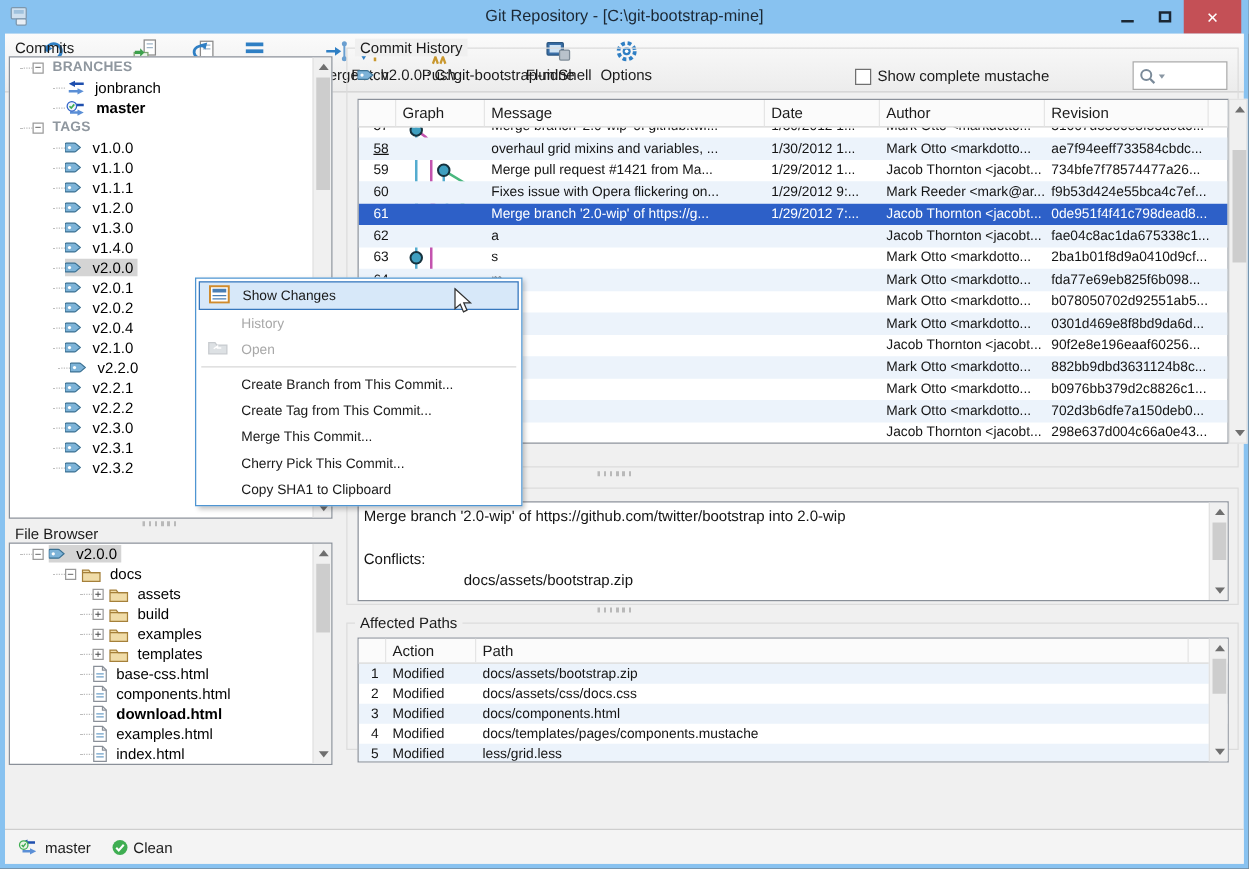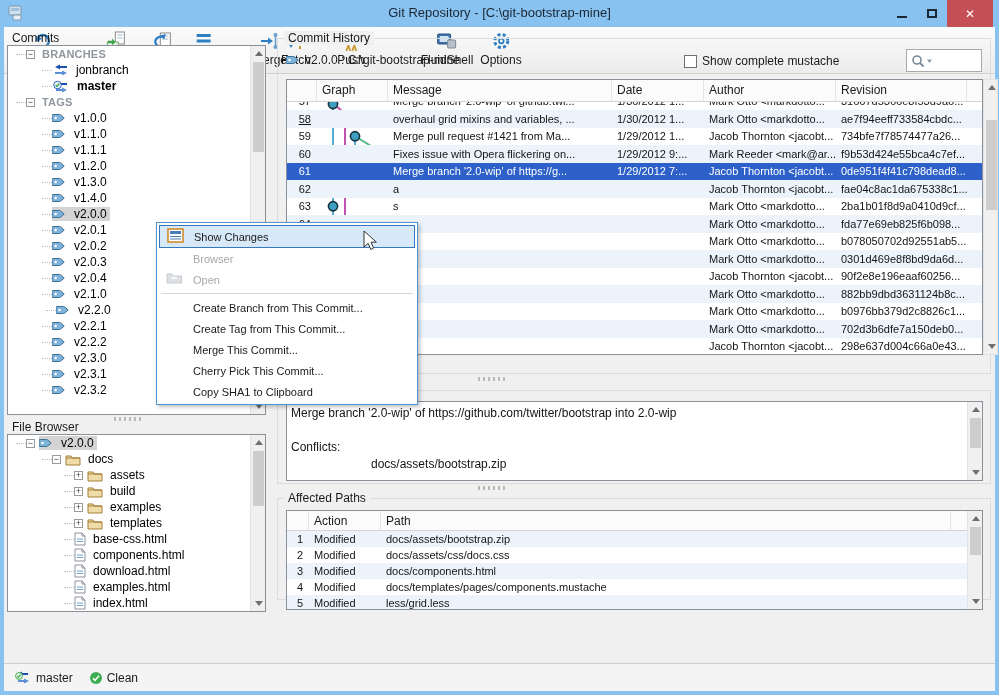--- a/index.html
+++ b/index.html
@@ -342,32 +342,20 @@
           </div>
           <div class="trow" style="padding-left: 34px;">
             <span class="guide" style="width: 10px;"></span>
             <span style="display: inline-flex; align-items: center;">
               <span class="ticn">
                 <svg width="15" height="12">
                   <path d="M1,2.5 h6.5 a2,2 0 0 1 1.4,.6 l3.3,2.9 -3.3,2.9 a2,2 0 0 1 -1.4,.6 h-6.5 a1,1 0 0 1 -1,-1 v-5 a1,1 0 0 1 1,-1 z" fill="#7db3d8" stroke="#3b7193"></path>
                   <circle cx="3.6" cy="6" r="1.3" fill="#fff"></circle>
                 </svg>
               </span>
-              <span class="lbl">v2.0.3</span>
-            </span>
-          </div>
-          <div class="trow" style="padding-left: 34px;">
-            <span class="guide" style="width: 10px;"></span>
-            <span style="display: inline-flex; align-items: center;">
-              <span class="ticn">
-                <svg width="15" height="12">
-                  <path d="M1,2.5 h6.5 a2,2 0 0 1 1.4,.6 l3.3,2.9 -3.3,2.9 a2,2 0 0 1 -1.4,.6 h-6.5 a1,1 0 0 1 -1,-1 v-5 a1,1 0 0 1 1,-1 z" fill="#7db3d8" stroke="#3b7193"></path>
-                  <circle cx="3.6" cy="6" r="1.3" fill="#fff"></circle>
-                </svg>
-              </span>
               <span class="lbl">v2.0.4</span>
             </span>
           </div>
           <div class="trow" style="padding-left: 34px;">
             <span class="guide" style="width: 10px;"></span>
             <span style="display: inline-flex; align-items: center;">
               <span class="ticn">
                 <svg width="15" height="12">
                   <path d="M1,2.5 h6.5 a2,2 0 0 1 1.4,.6 l3.3,2.9 -3.3,2.9 a2,2 0 0 1 -1.4,.6 h-6.5 a1,1 0 0 1 -1,-1 v-5 a1,1 0 0 1 1,-1 z" fill="#7db3d8" stroke="#3b7193"></path>
                   <circle cx="3.6" cy="6" r="1.3" fill="#fff"></circle>
@@ -565,21 +553,21 @@
                   <path d="M8,1 v3 h3" fill="none" stroke="#8a9099"></path>
                   <line x1="3" y1="7" x2="9" y2="7" stroke="#6fa0c8"></line>
                   <line x1="3" y1="9.5" x2="9" y2="9.5" stroke="#6fa0c8"></line>
                 </svg>
               </span>
               <span class="lbl">components.html</span>
             </span>
           </div>
           <div class="trow" style="padding-left: 56px;">
             <span class="guide" style="width: 10px;"></span>
-            <span style="display: inline-flex; align-items: center;">
+            <span style="display: inline-flex; align-items: center; font-weight: bold;">
               <span class="ticn">
                 <svg width="12" height="14">
                   <path d="M1,1 h7 l3,3 v9 h-10 z" fill="#fff" stroke="#8a9099"></path>
                   <path d="M8,1 v3 h3" fill="none" stroke="#8a9099"></path>
                   <line x1="3" y1="7" x2="9" y2="7" stroke="#6fa0c8"></line>
                   <line x1="3" y1="9.5" x2="9" y2="9.5" stroke="#6fa0c8"></line>
                 </svg>
               </span>
               <span class="lbl">download.html</span>
             </span>
@@ -902,21 +890,21 @@
         <div class="mi hl">
           <span class="micon"><svg width="17" height="15">
               <rect x="1" y="1" width="15" height="13" fill="#fff" stroke="#d08b2d" stroke-width="1.6"></rect>
               <rect x="3" y="3" width="11" height="3" fill="#4a7fb5"></rect>
               <line x1="3" y1="8.5" x2="14" y2="8.5" stroke="#4a7fb5"></line>
               <line x1="3" y1="11" x2="14" y2="11" stroke="#4a7fb5"></line>
             </svg></span>
           <span>Show Changes</span>
         </div>
         <div class="mi dis">
-          <span>Browser</span>
+          <span>History</span>
         </div>
         <div class="mi dis">
           <span class="micon" style="opacity: 0.55;"><svg width="17" height="13">
               <path d="M1,3 h5 l1.5,2 h8 v7 h-14.5 z" fill="#c3c9cf" stroke="#9aa1a8"></path>
               <path d="M5,8 l3,-2 v1.4 h3" fill="none" stroke="#fff" stroke-width="1.2"></path>
             </svg></span>
           <span>Open</span>
         </div>
         <div class="msep"></div>
         <div class="mi">

